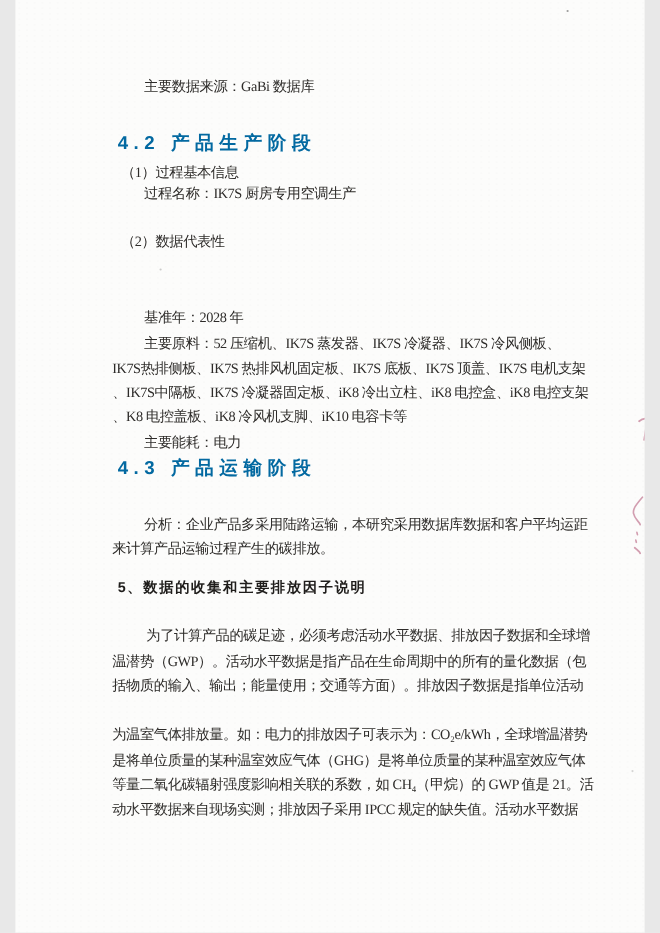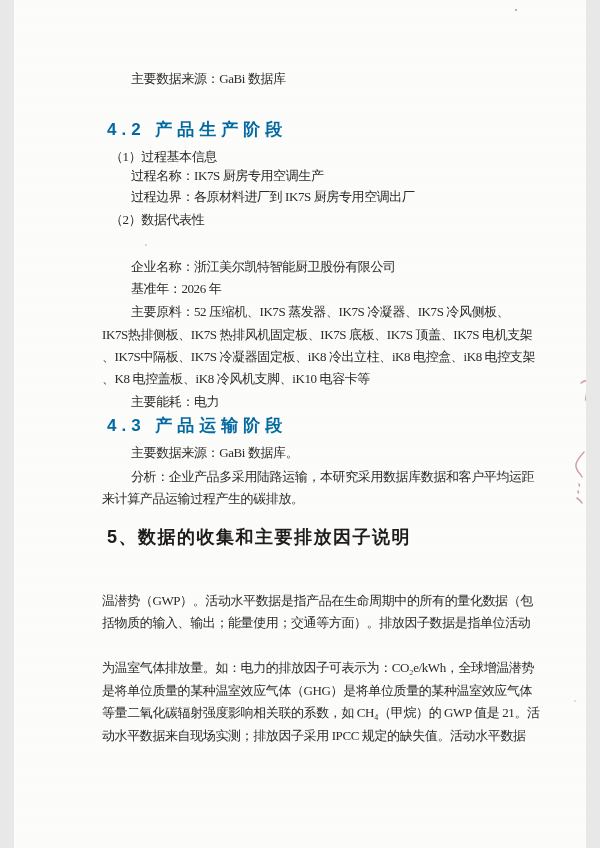--- a/index.html
+++ b/index.html
@@ -41,21 +41,21 @@
     font-size: 17px;
     letter-spacing: 5px;
     color: #0369a1;
     white-space: pre;
   }
   .heading1 {
     position: absolute;
     left: 93px;
     font-family: "Liberation Sans", "DejaVu Sans", sans-serif;
     font-weight: bold;
-    font-size: 18px;
+    font-size: 13px;
     letter-spacing: 1.5px;
     color: #1f1d1b;
     white-space: pre;
   }
   .annotation {
     position: absolute;
     pointer-events: none;
     opacity: 0.75;
   }
   .speck {
@@ -69,36 +69,34 @@
 </head>
 <body>
 
 <div class="page">
 
   <div class="line l-indent" style="top:71px">主要数据来源：GaBi 数据库</div>
 
   <div class="heading2" style="top:118px">4.2 产品生产阶段</div>
   <div class="line l-item" style="top:149px">（1）过程基本信息</div>
   <div class="line l-indent" style="top:168px">过程名称：IK7S 厨房专用空调生产</div>
-  <div class="line l-indent" style="top:189px">过程边界：各原材料进厂到 IK7S 厨房专用空调出厂</div>
   <div class="line l-item" style="top:212px">（2）数据代表性</div>
-  <div class="line l-indent" style="top:259px">企业名称：浙江美尔凯特智能厨卫股份有限公司</div>
-  <div class="line l-indent" style="top:281px">基准年：2026 年</div>
+  <div class="line l-indent" style="top:281px">基准年：2028 年</div>
   <div class="line l-indent" style="top:304px">主要原料：52 压缩机、IK7S 蒸发器、IK7S 冷凝器、IK7S 冷风侧板、</div>
   <div class="line l-margin" style="top:327px">IK7S热排侧板、IK7S 热排风机固定板、IK7S 底板、IK7S 顶盖、IK7S 电机支架</div>
   <div class="line l-margin" style="top:349px">、IK7S中隔板、IK7S 冷凝器固定板、iK8 冷出立柱、iK8 电控盒、iK8 电控支架</div>
   <div class="line l-margin" style="top:371px">、K8 电控盖板、iK8 冷风机支脚、iK10 电容卡等</div>
   <div class="line l-indent" style="top:394px">主要能耗：电力</div>
 
   <div class="heading2" style="top:414px">4.3 产品运输阶段</div>
-  <div class="line l-indent" style="top:445px">主要数据来源：GaBi 数据库。</div>
   <div class="line l-indent" style="top:469px">分析：企业产品多采用陆路运输，本研究采用数据库数据和客户平均运距</div>
   <div class="line l-margin" style="top:491px">来计算产品运输过程产生的碳排放。</div>
 
   <div class="heading1" style="top:525px">5、数据的收集和主要排放因子说明</div>
+  <div class="line l-para1" style="top:570px">为了计算产品的碳足迹，必须考虑活动水平数据、排放因子数据和全球增</div>
   <div class="line l-margin" style="top:593px">温潜势（GWP）。活动水平数据是指产品在生命周期中的所有的量化数据（包</div>
   <div class="line l-margin" style="top:615px">括物质的输入、输出；能量使用；交通等方面）。排放因子数据是指单位活动</div>
   <div class="line l-margin" style="top:660px">为温室气体排放量。如：电力的排放因子可表示为：CO₂e/kWh，全球增温潜势</div>
   <div class="line l-margin" style="top:683px">是将单位质量的某种温室效应气体（GHG）是将单位质量的某种温室效应气体</div>
   <div class="line l-margin" style="top:705px">等量二氧化碳辐射强度影响相关联的系数，如 CH₄（甲烷）的 GWP 值是 21。活</div>
   <div class="line l-margin" style="top:728px">动水平数据来自现场实测；排放因子采用 IPCC 规定的缺失值。活动水平数据</div>
 
   <svg class="annotation" style="left:565px; top:376px" width="16" height="28" viewBox="0 0 16 28">
     <path d="M2,7 C5,4.5 9,4 12,5.5" fill="none" stroke-width="1.6" stroke-linecap="round" stroke="#c57f97"></path>
     <path d="M9,6 C8.5,12 7.5,18 6.5,24" fill="none" stroke-width="1.4" stroke-linecap="round" stroke="#c57f97"></path>

